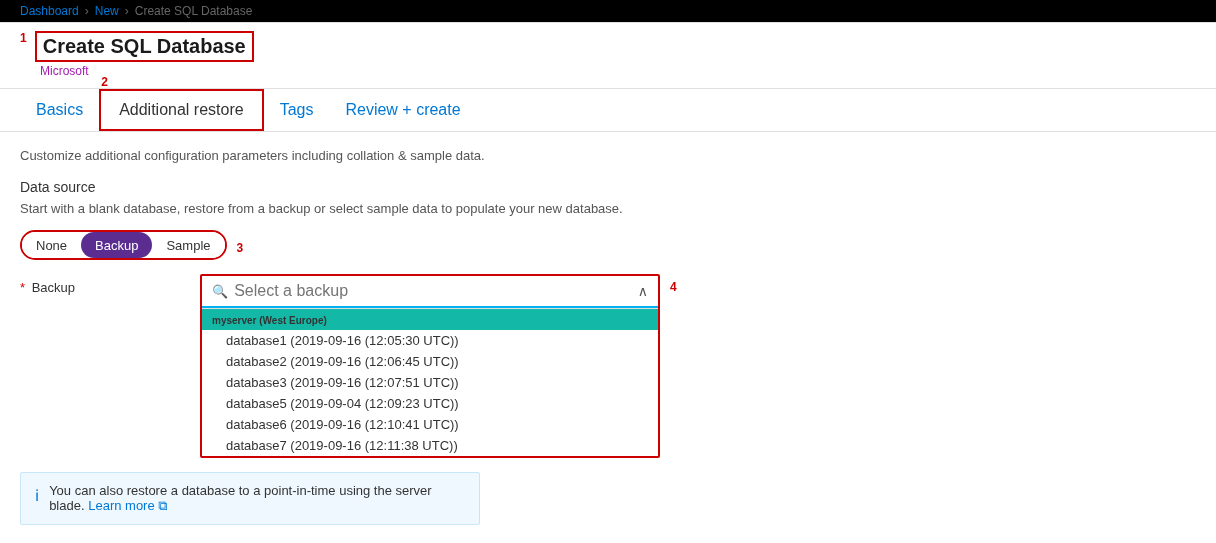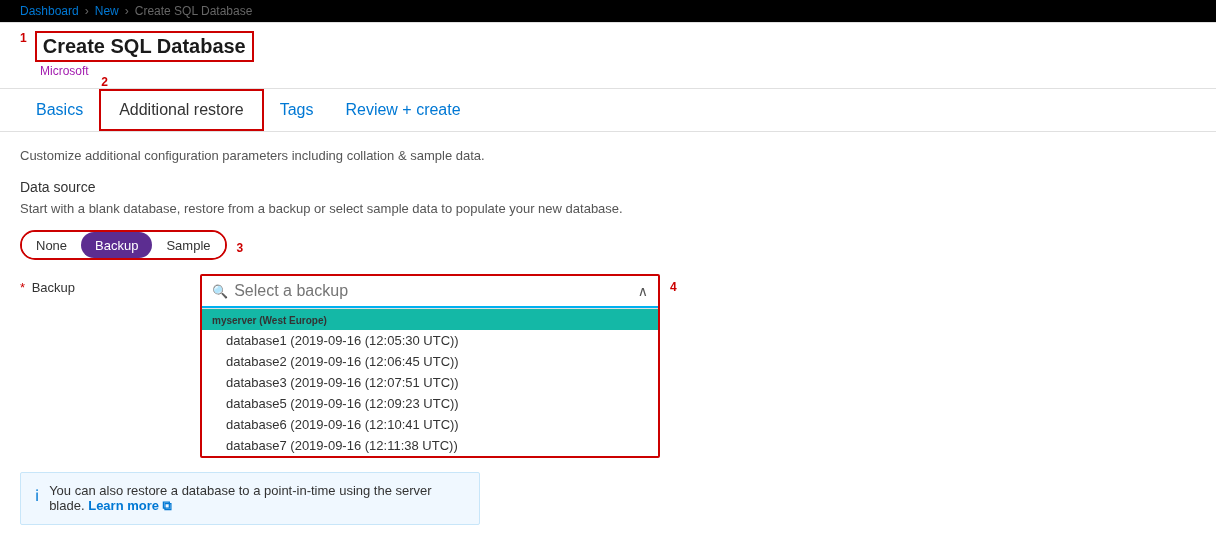--- a/index.html
+++ b/index.html
@@ -44,21 +44,21 @@
     .chevron-up { color: #555; font-size: 14px; }
 
     .backup-list { background: #fff; border-top: 1px solid #e0e0e0; max-height: 210px; overflow-y: auto; }
     .backup-server { font-weight: 600; font-size: 10px; padding: 6px 10px 4px; color: #333; background: #14b8a6; }
     .backup-item { padding: 3px 10px 3px 24px; font-size: 13px; color: #333; cursor: pointer; }
 
     .annotation-4 { color: #cc0000; font-size: 12px; font-weight: bold; margin-left: 10px; padding-top: 6px; }
 
     .info-box { background: #f0f8ff; border: 1px solid #c8e6f9; border-radius: 2px; padding: 10px 14px; display: flex; gap: 10px; font-size: 13px; color: #333; max-width: 460px; margin-top: 8px; }
     .info-icon { color: #0078d4; font-size: 16px; margin-top: 1px; }
-    .info-text a { color: #0078d4; text-decoration: none; font-weight: bold; }
+    .info-text a { color: #0078d4; text-decoration: none; }
 
     .page-wrapper { display: flex; flex-direction: column; height: 100vh; }
 
     .scrollable-list::-webkit-scrollbar { width: 6px; }
     .scrollable-list::-webkit-scrollbar-thumb { background: #c0c0c0; }
   </style>
 </head>
 <body>
 
 <div class="page-wrapper">
@@ -125,21 +125,21 @@
               <span class="search-icon-svg">🔍</span>
               <input type="text" style="border: none; outline: none; flex: 1 1 0%; font-size: 16px; color: rgb(153, 153, 153);" placeholder="Select a backup">
               <span class="chevron-up">∧</span>
             </div>
 
             <div class="backup-list scrollable-list">
               <div class="backup-server">myserver (West Europe)</div>
               <div class="backup-item">database1 (2019-09-16 (12:05:30 UTC))</div>
               <div class="backup-item">database2 (2019-09-16 (12:06:45 UTC))</div>
               <div class="backup-item">database3 (2019-09-16 (12:07:51 UTC))</div>
-              <div class="backup-item">database5 (2019-09-16 (12:09:23 UTC))</div>
+              <div class="backup-item">database5 (2019-09-04 (12:09:23 UTC))</div>
               <div class="backup-item">database6 (2019-09-16 (12:10:41 UTC))</div>
               <div class="backup-item">database7 (2019-09-16 (12:11:38 UTC))</div>
             </div>
           </div>
           <span class="annotation-4">4</span>
         </div>
       </div>
 
       <div class="info-box">
         <span class="info-icon">ℹ</span>

